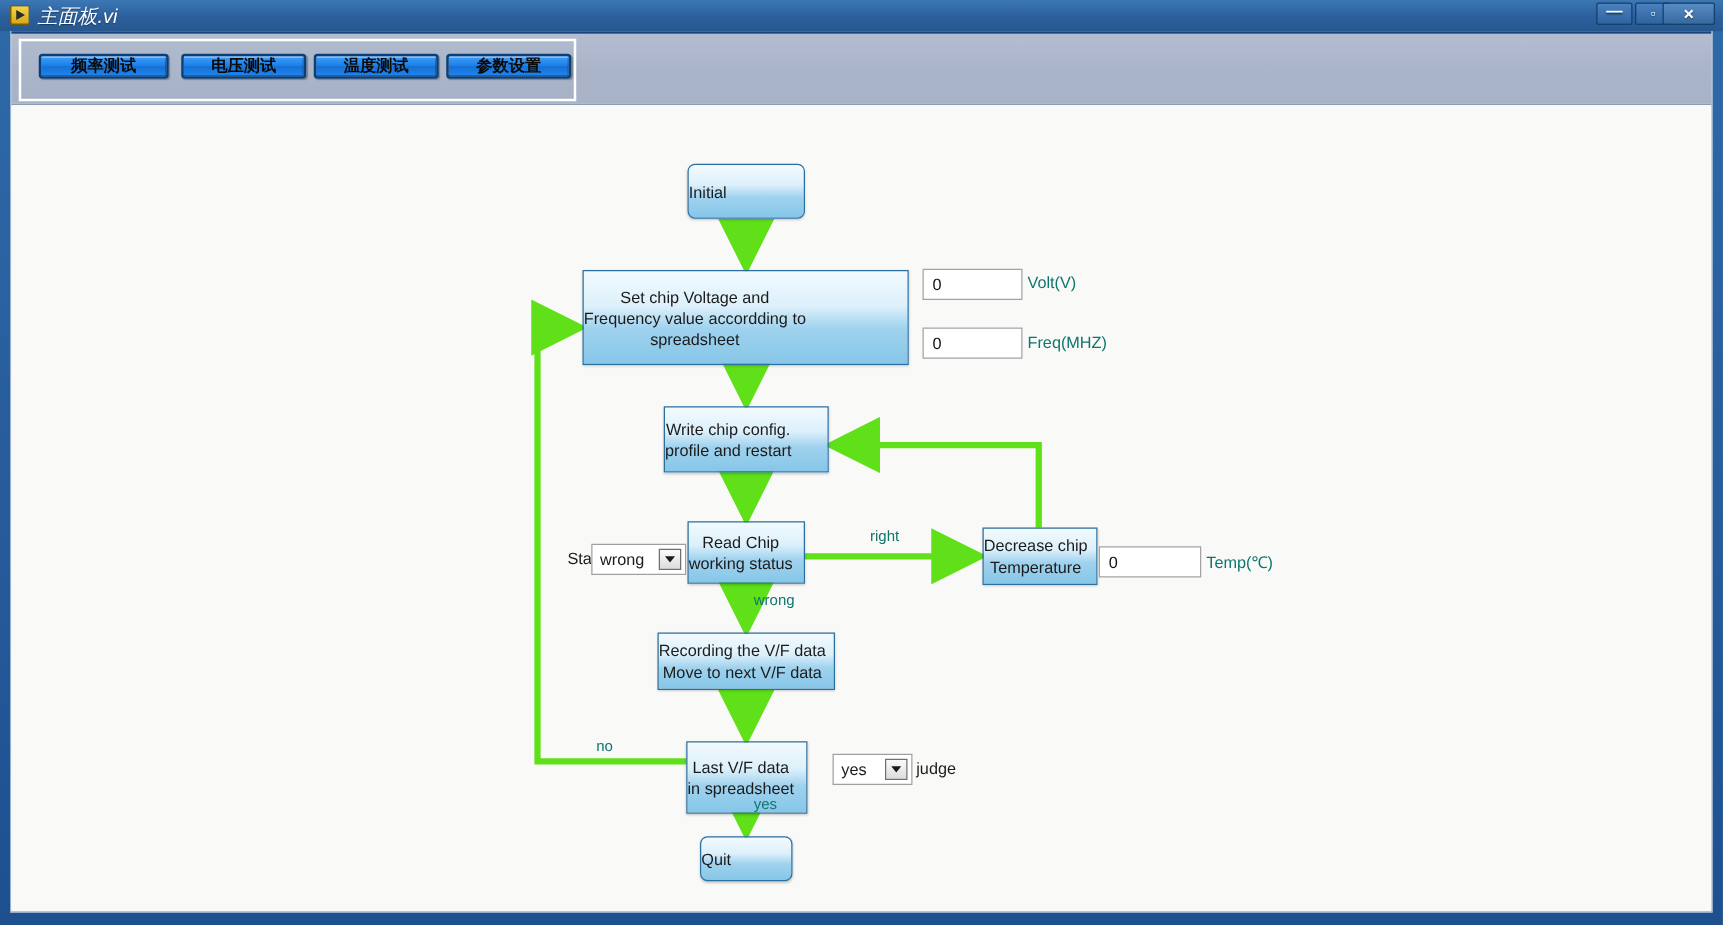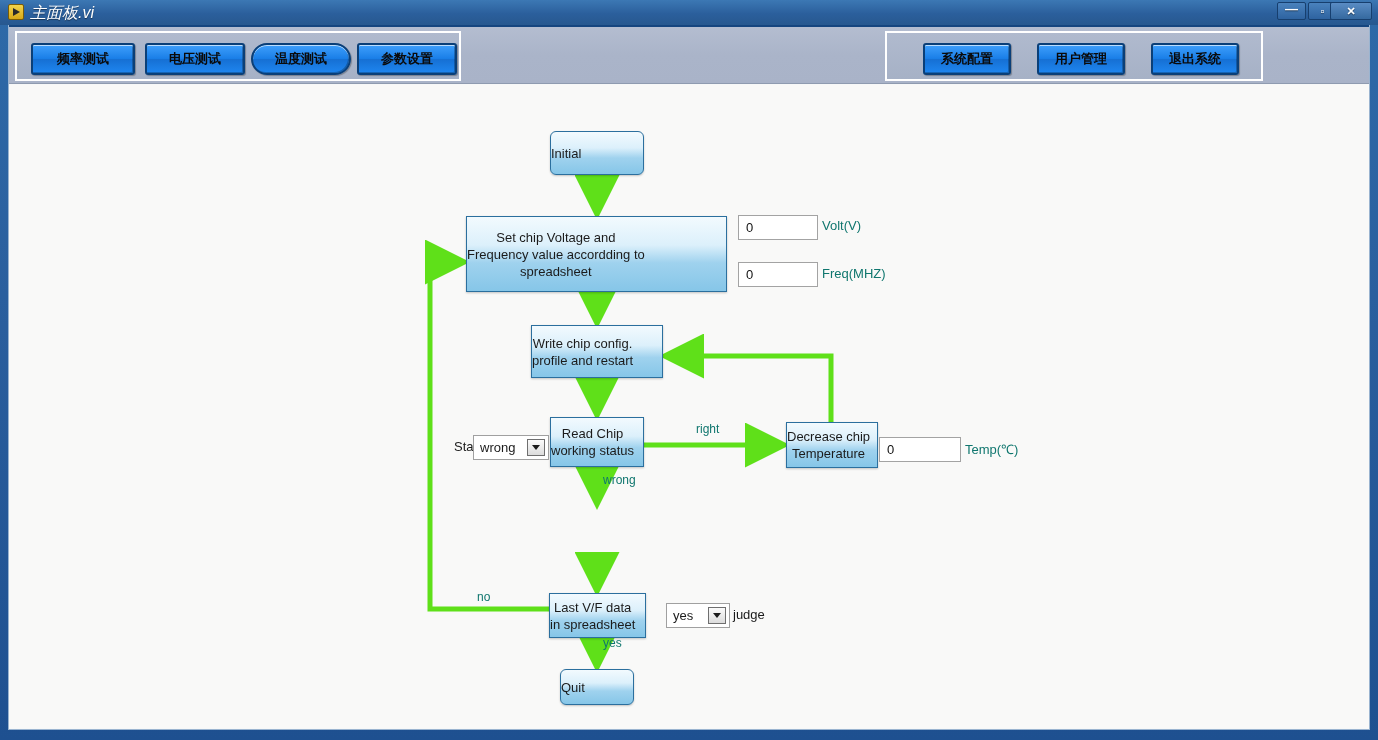--- a/index.html
+++ b/index.html
@@ -72,35 +72,35 @@
     border-bottom: 1px solid #8f9bb0;
   }
   .tb-group {
     position: absolute; top: 4px; height: 50px;
     background: linear-gradient(180deg,#b0bace 0%,#a6b1c6 100%);
     border: 2px solid #ffffff;
   }
   #tb-group-left  { left: 6px;  width: 446px; }
   #tb-group-right { left: 876px; width: 378px; }
   .tb-btn {
-    position: absolute; top: 10px; height: 32px;
+    position: absolute; top: 10px; height: 20px;
     background: linear-gradient(180deg,#3f9ffb 0%,#1a7fe8 48%,#1670d4 52%,#1e86f0 100%);
     border: 2px solid #0a3f78;
     border-radius: 3px;
     box-shadow: inset 0 1px 0 rgba(255,255,255,.65),
                 inset -1px -1px 0 rgba(0,0,0,.25),
                 1px 1px 1px rgba(0,0,0,.28);
     color: #0a0a0a; font-size: 13px; font-weight: bold;
     display: flex; align-items: center; justify-content: center;
     cursor: pointer;
     font-family: "DejaVu Sans", "Liberation Sans", sans-serif;
   }
   #tb-btn-0 { left: 14px;  width: 104px; }
   #tb-btn-1 { left: 128px; width: 100px; }
-  #tb-btn-2 { left: 234px; width: 100px; border-radius: 16px; }
+  #tb-btn-2 { left: 234px; width: 100px; }
   #tb-btn-3 { left: 340px; width: 100px; }
   #tb-btn-4 { left: 36px;  width: 88px; }
   #tb-btn-5 { left: 150px; width: 88px; }
   #tb-btn-6 { left: 264px; width: 88px; }
 
   
   #canvas {
     position: absolute; left: 0; top: 60px;
     width: 1360px; height: 643px;
     background: #f9f9f8;
@@ -119,21 +119,21 @@
     cursor: pointer;
   }
   .node.round { border-radius: 6px; }
 
   #node-initial   { left: 541px; top:  46px; width:  94px; height: 44px; }
   #node-setchip   { left: 457px; top: 131px; width: 261px; height: 76px; }
   #node-write     { left: 522px; top: 240px; width: 132px; height: 53px; }
   #node-read      { left: 541px; top: 332px; width:  94px; height: 50px; }
   #node-decrease  { left: 777px; top: 337px; width:  92px; height: 46px; }
   #node-recording { left: 517px; top: 421px; width: 142px; height: 46px; }
-  #node-last      { left: 540px; top: 508px; width:  97px; height: 45px; }
+  #node-last      { left: 540px; top: 508px; width:  97px; height: 58px; }
   #node-quit      { left: 551px; top: 584px; width:  74px; height: 36px; }
 
   
   .numfield {
     position: absolute; height: 25px;
     background: #ffffff;
     border: 1px solid #a3a3a3;
     color: #111; font-size: 13px;
     display: flex; align-items: center;
     padding-left: 7px;
@@ -213,25 +213,20 @@
 
     <div id="toolbar">
 
       <div class="tb-group" id="tb-group-left">
         <div class="tb-btn" id="tb-btn-0">频率测试</div>
         <div class="tb-btn" id="tb-btn-1">电压测试</div>
         <div class="tb-btn" id="tb-btn-2">温度测试</div>
         <div class="tb-btn" id="tb-btn-3">参数设置</div>
       </div>
 
-      <div class="tb-group" id="tb-group-right">
-        <div class="tb-btn" id="tb-btn-4">系统配置</div>
-        <div class="tb-btn" id="tb-btn-5">用户管理</div>
-        <div class="tb-btn" id="tb-btn-6">退出系统</div>
-      </div>
 
     </div>
 
     <div id="canvas">
 
       <svg id="flowsvg" width="1360" height="643">
         <defs>
           <marker id="ah" markerWidth="9" markerHeight="9" refX="7" refY="4.5" orient="auto">
             <path d="M0,0 L9,4.5 L0,9 z" fill="#5fe019"></path>
           </marker>
@@ -284,20 +279,26 @@
         </div>
       </div>
 
       <div class="node" id="node-read">
         <div>
           <div>Read Chip</div>
           <div>working status</div>
         </div>
       </div>
 
+      <div class="node" id="node-recording">
+        <div>
+          <div>Recording the V/F data</div>
+          <div>Move to next V/F data</div>
+        </div>
+      </div>
 
       <div class="node" id="node-last">
         <div>
           <div>Last V/F data</div>
           <div>in spreadsheet</div>
         </div>
       </div>
 
       <div class="node round" id="node-quit">
         <span>Quit</span>

